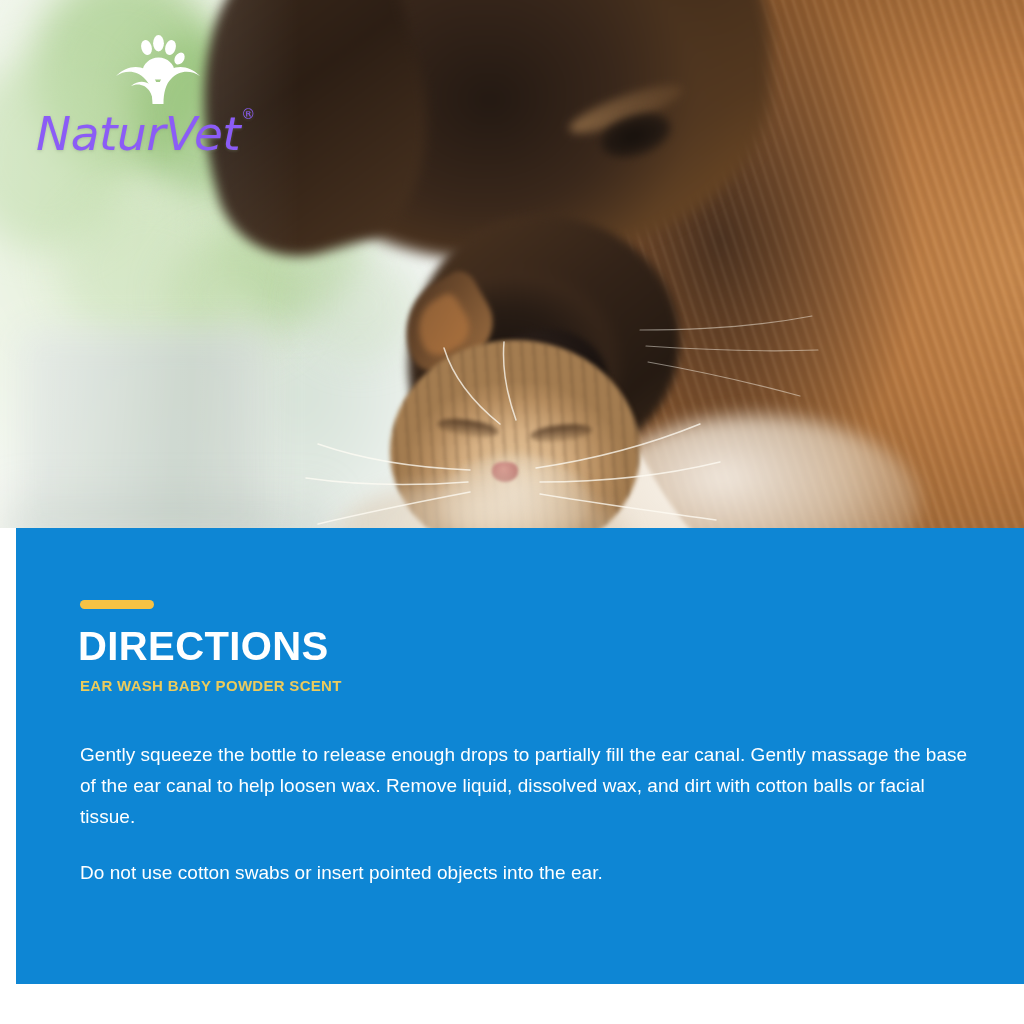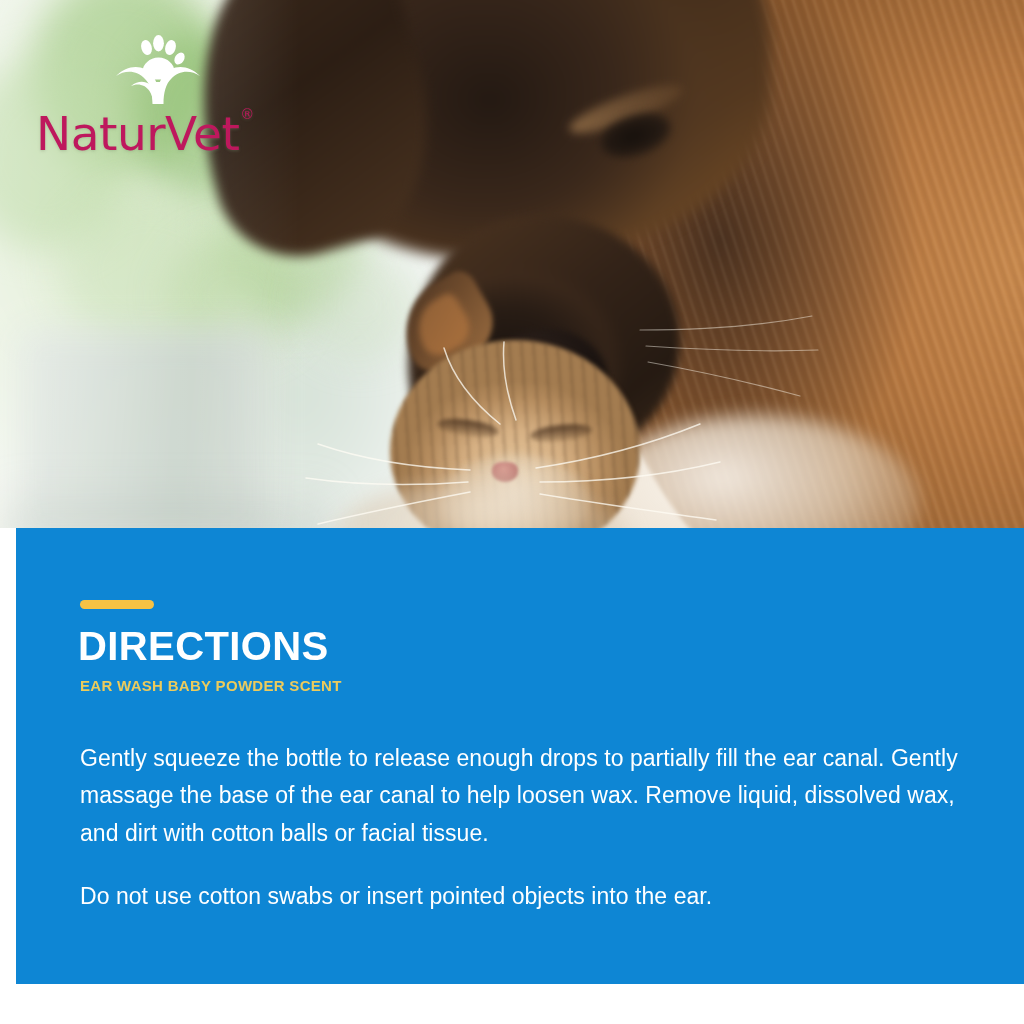--- a/index.html
+++ b/index.html
@@ -284,24 +284,25 @@
     z-index: 40;
   }
   .logo-mark { display: block; margin-left: 78px; }
   .logo-word {
     display: block;
     margin-top: -2px;
     font-family: "DejaVu Sans", sans-serif;
     font-size: 47px;
     font-weight: 400;
     letter-spacing: -0.5px;
-    color: #be185d;
+    color: #8b5cf6;
     line-height: 1;
     position: relative;
     text-shadow: 0 1px 3px rgba(120,140,110,0.35);
+    font-style: italic;
   }
   .logo-reg {
     font-size: 14px;
     vertical-align: super;
     line-height: 1;
     position: relative;
     top: -14px;
     left: 1px;
   }
 
@@ -350,21 +351,21 @@
   }
 
   .body-copy {
     position: absolute;
     left: 64px;
     top: 212px;
     width: 895px;
   }
   .body-copy p {
     margin: 0 0 26px 0;
-    font-size: 23px;
+    font-size: 19px;
     font-weight: 400;
     color: #ffffff;
     line-height: 1.62;
     letter-spacing: 0.05px;
   }
   .body-copy p:last-child { margin-bottom: 8px; }
 </style>
 </head>
 <body>
 

